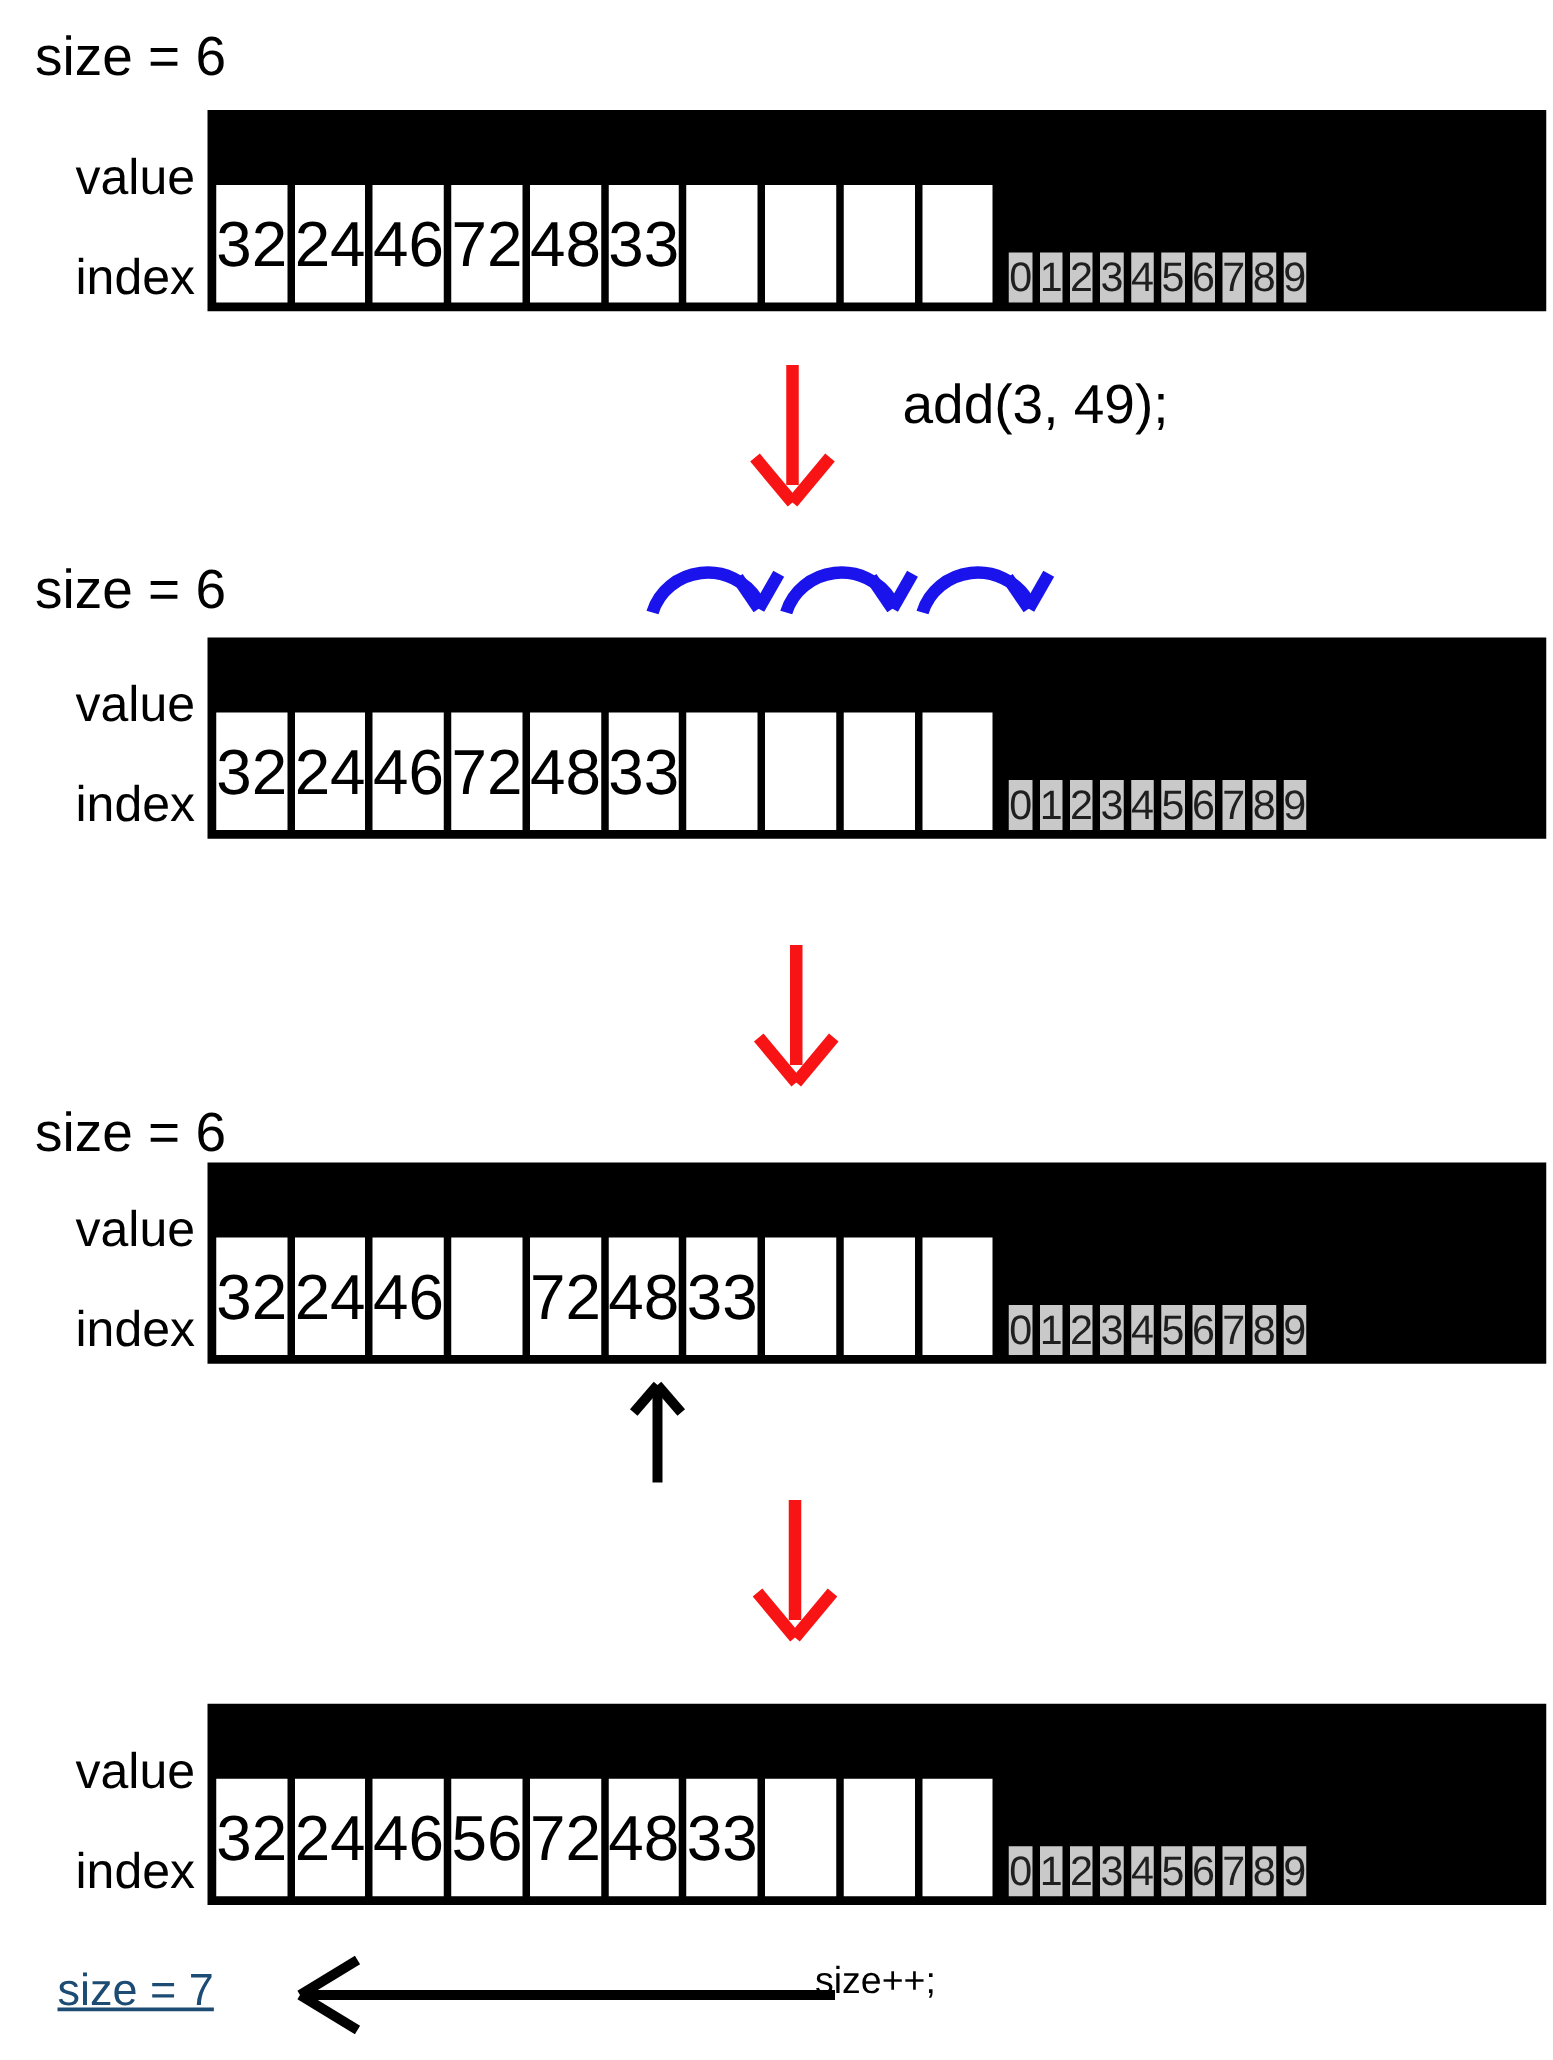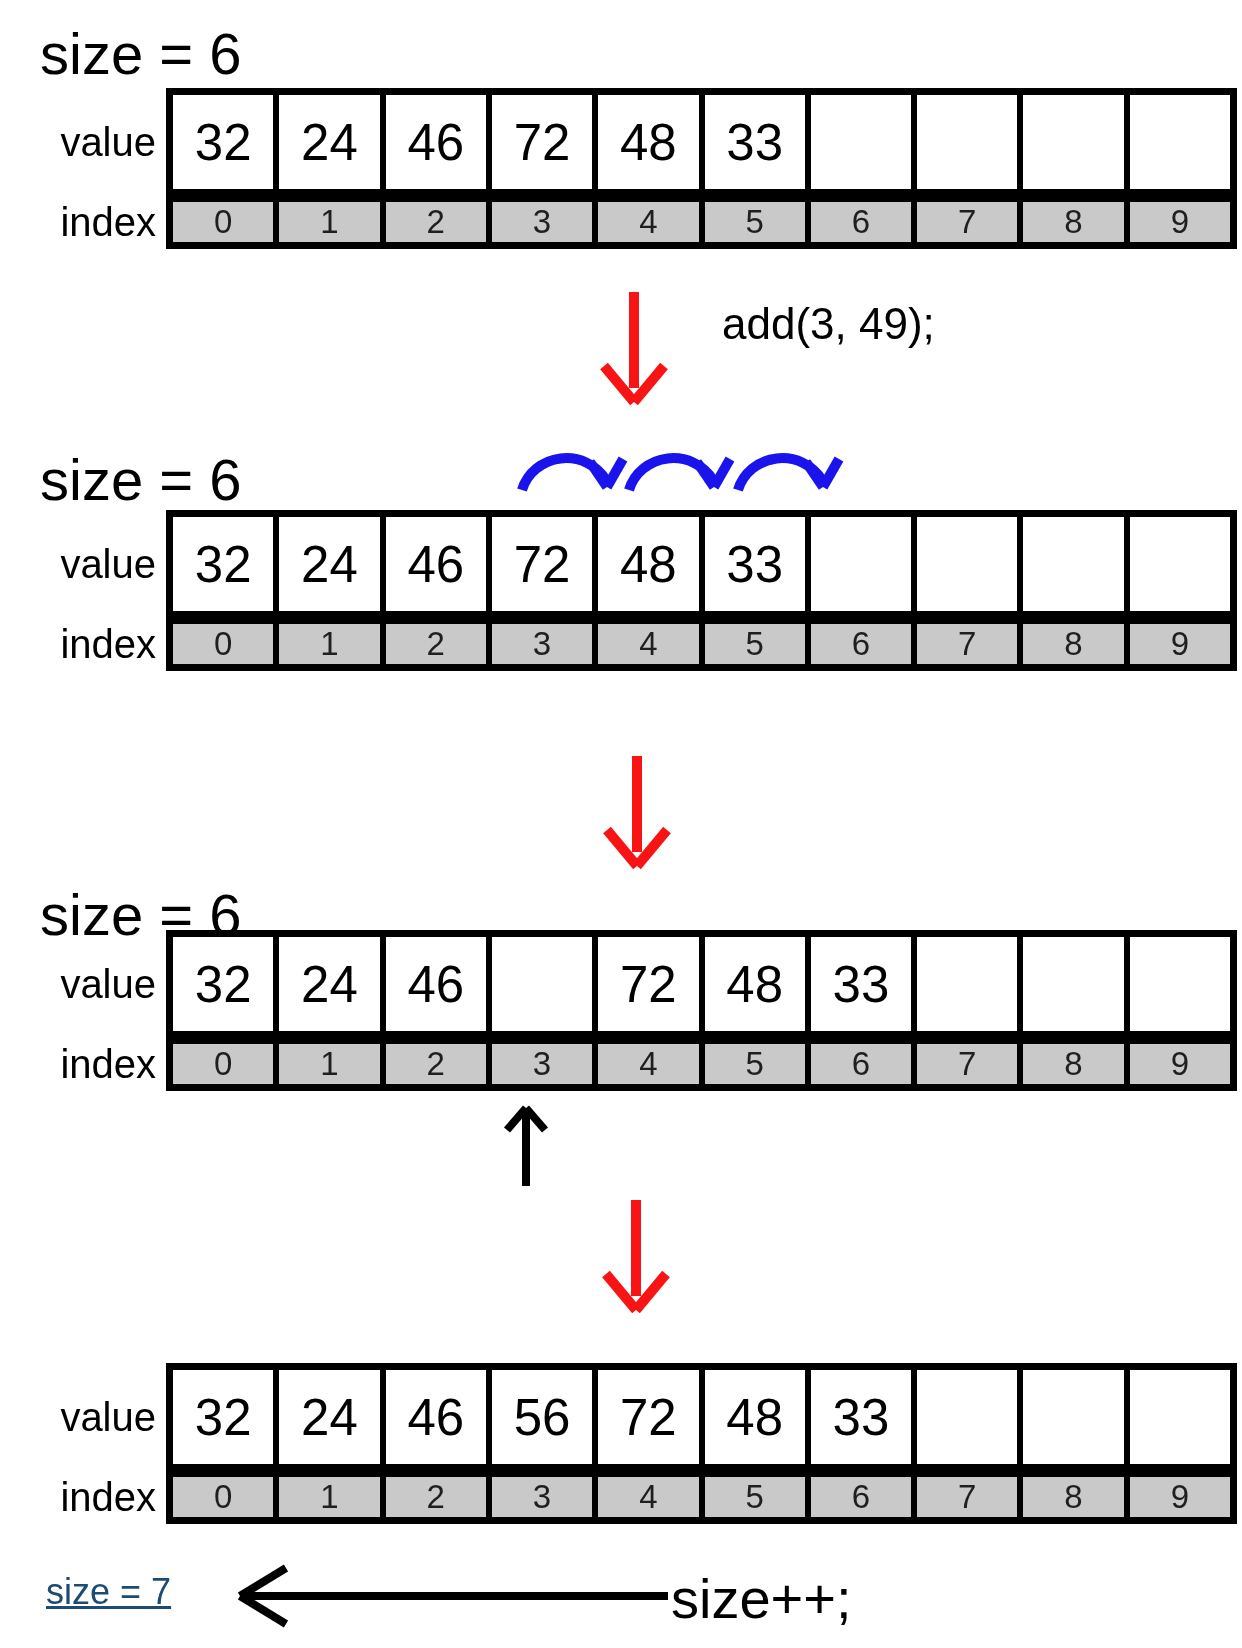--- a/index.html
+++ b/index.html
@@ -19,22 +19,22 @@
   }
   .canvas {
     position: relative;
     width: 1242px;
     height: 1648px;
     background: #ffffff;
     overflow: hidden;
   }
   .size-label {
     position: absolute;
-    left: 40px;
-    font-size: 58px;
+    left: 28px;
+    font-size: 44px;
     line-height: 1.1;
     color: var(--text);
     white-space: nowrap;
   }
   .annotation {
     position: absolute;
     font-size: 44px;
     line-height: 1.1;
     color: var(--text);
     white-space: nowrap;
@@ -68,22 +68,23 @@
   .index-label { top: 114px; height: 40px; padding-left: 12px; }
   .array-box {
     position: absolute;
     left: 150px;
     top: 0;
     width: 1071px;
     height: 161px;
     background: var(--frame);
     padding: 7px;
     display: flex;
-    flex-direction: column;
+    flex-direction: row;
     gap: 13px;
+    align-items: flex-end;
   }
   .value-row, .index-row {
     display: grid;
     grid-template-columns: repeat(10, 1fr);
     gap: 6px;
   }
   .value-row { height: 94px; }
   .index-row { height: 40px; }
   .value-row .cell {
     background: var(--cell_bg);
@@ -288,15 +289,15 @@
 </div>
 
   <div class="final-size" style="left:46px; top:1572px">size = 7</div>
   <svg class="abs-svg" style="left:228px; top:1564px" width="445" height="64" viewBox="0 0 445 64">
     <g stroke="#000000" stroke-width="8" fill="none">
       <path d="M440 32 L14 32"></path>
       <path d="M58 4 L12 32"></path>
       <path d="M58 60 L12 32"></path>
     </g>
   </svg>
-  <div class="annotation" style="left:671px; top:1568px; font-size:56px">size++;</div>
+  <div class="annotation" style="left:652px; top:1568px; font-size:30px">size++;</div>
 
 </div>
 
 </body></html>

